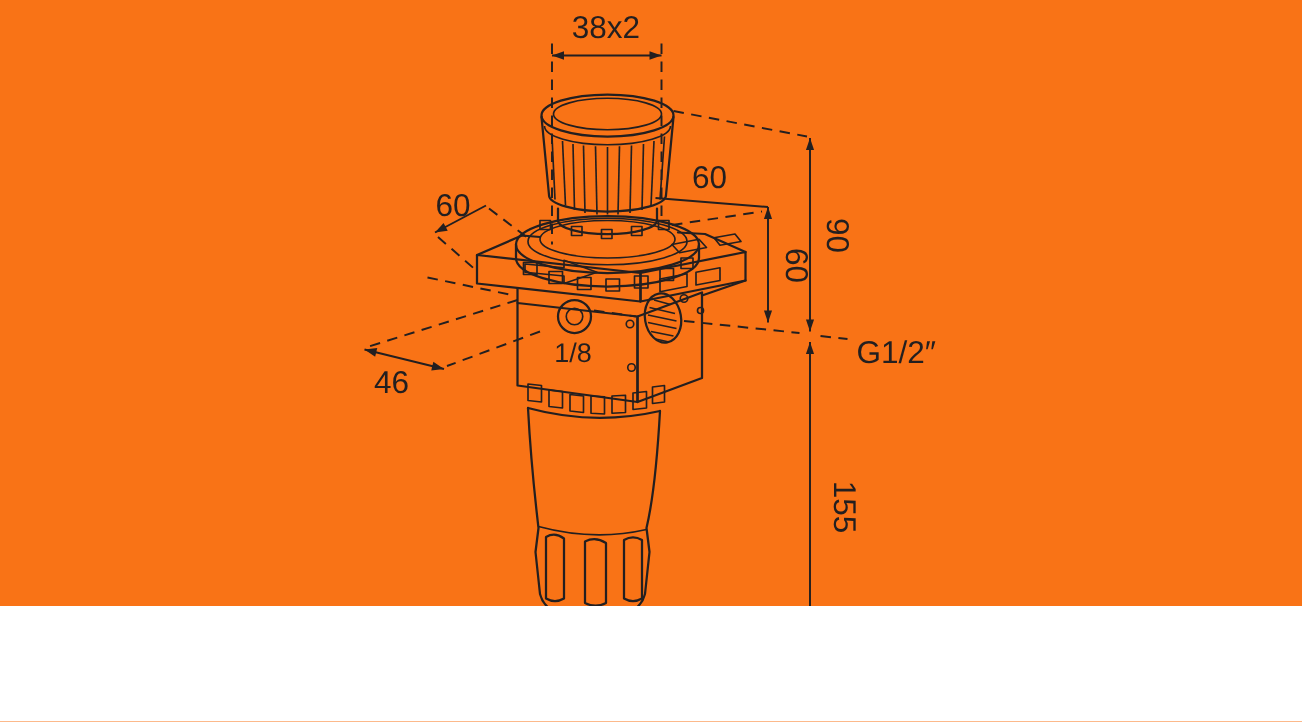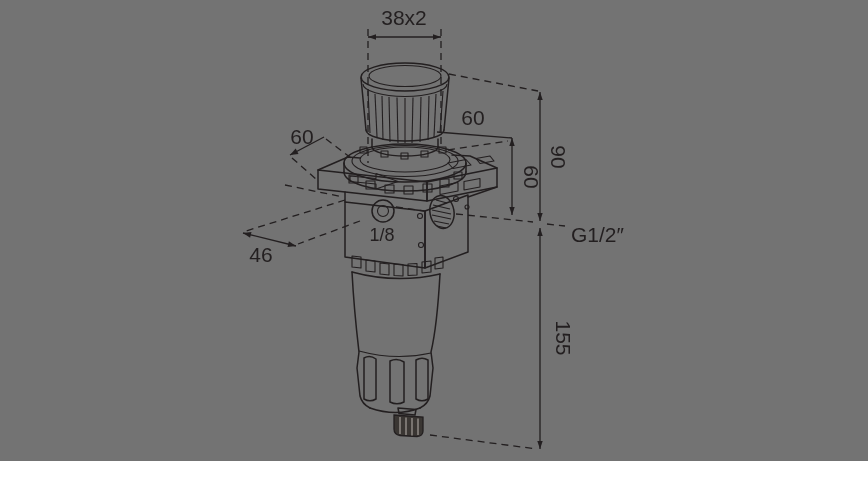--- a/index.html
+++ b/index.html
@@ -1,16 +1,16 @@
 <!DOCTYPE html>
 <html><head>
 <meta charset="utf-8">
 <style>
   html,body{margin:0;padding:0;background:#ffffff;}
-  .stage{position:relative;width:868px;height:461px;background:#737373;overflow:hidden;}
+  .stage{position:relative;width:868px;height:404px;background:#f97316;overflow:hidden;}
   svg{display:block;}
   text{font-family:"Liberation Sans","DejaVu Sans",sans-serif;fill:#231f20;}
   .dim{font-size:21px;}
   .dim-small{font-size:18px;}
   .part{fill:none;stroke:#231f20;stroke-width:1.5;stroke-linejoin:round;stroke-linecap:round;}
   .thin{fill:none;stroke:#231f20;stroke-width:1.1;stroke-linejoin:round;}
   .dimline{fill:none;stroke:#231f20;stroke-width:1.3;}
   .dash{fill:none;stroke:#231f20;stroke-width:1.3;stroke-dasharray:7 5;}
   .arrow{fill:#231f20;stroke:none;}
 </style>

